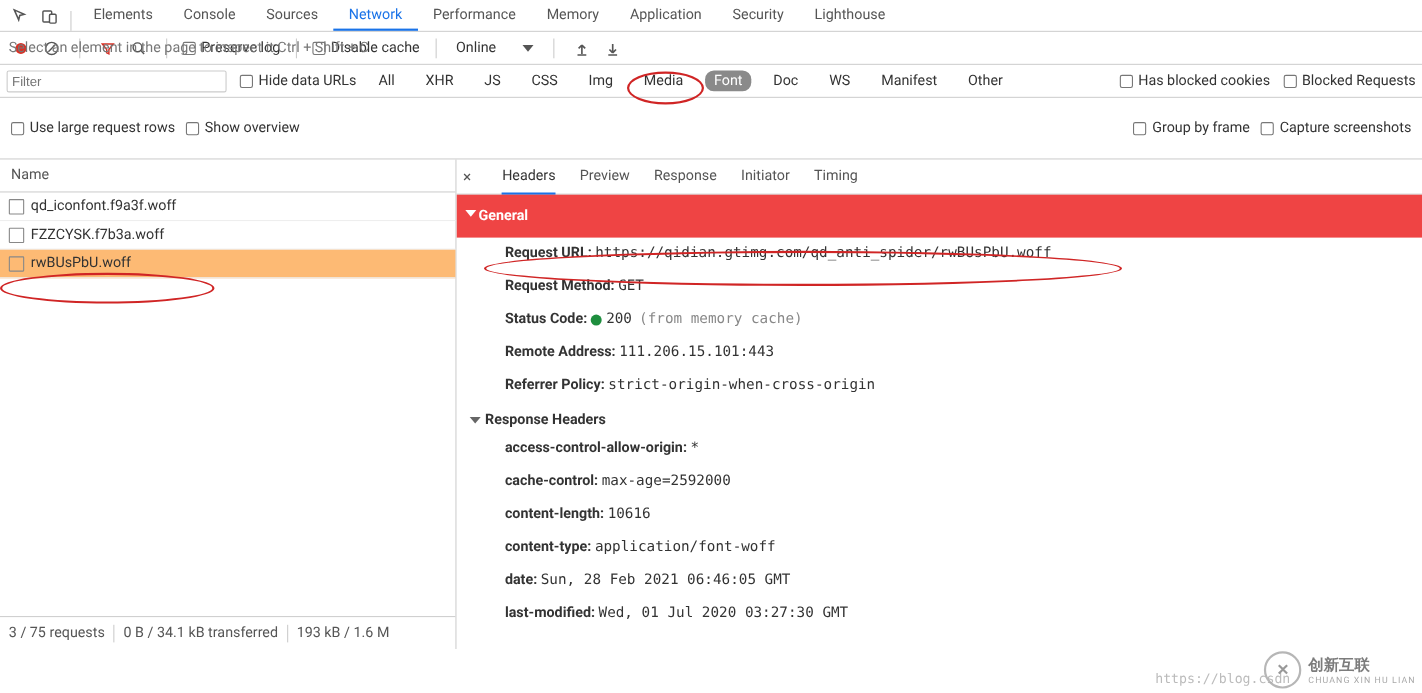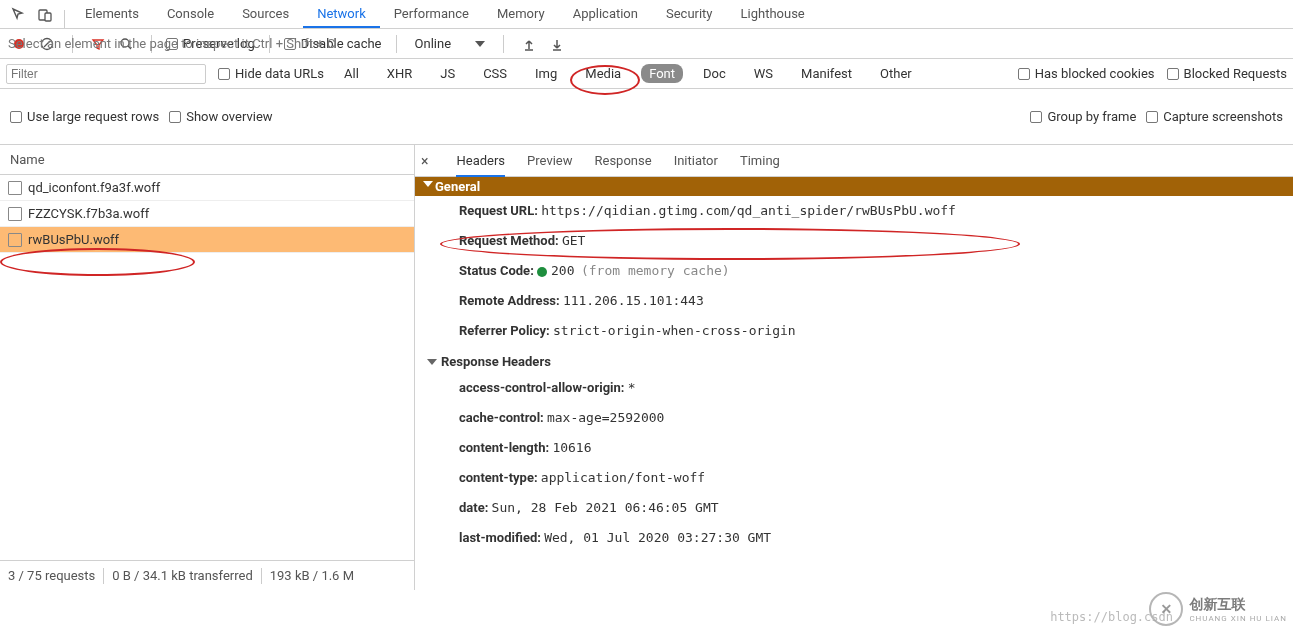--- a/index.html
+++ b/index.html
@@ -157,24 +157,24 @@
     display:flex; align-items:center;
     padding:0 6px;
     gap:22px;
     color:#555;
   }
   .detail-tabs .close-x { font-size:14px; color:#555; margin-right:6px;}
   .detail-tabs .dtab { height:32px; line-height:32px; }
   .detail-tabs .dtab.active { color:#333; border-bottom:2px solid #1a73e8; }
 
   .section-bar {
-    background:#a16207;
+    background:#ef4444;
     color:#fff;
     font-weight:bold;
-    padding:2px 10px;
+    padding:12px 10px;
     display:flex; align-items:flex-start; gap:4px;
   }
   .section-bar .tri {
     width:0;height:0;border-top:5px solid transparent;border-bottom:5px solid transparent;border-left:6px solid #fff;
     transform:rotate(90deg);
   }
   .section-head {
     padding:8px 10px 4px 14px;
     display:flex;align-items:center;gap:6px;
     font-weight:bold; color:#333;

